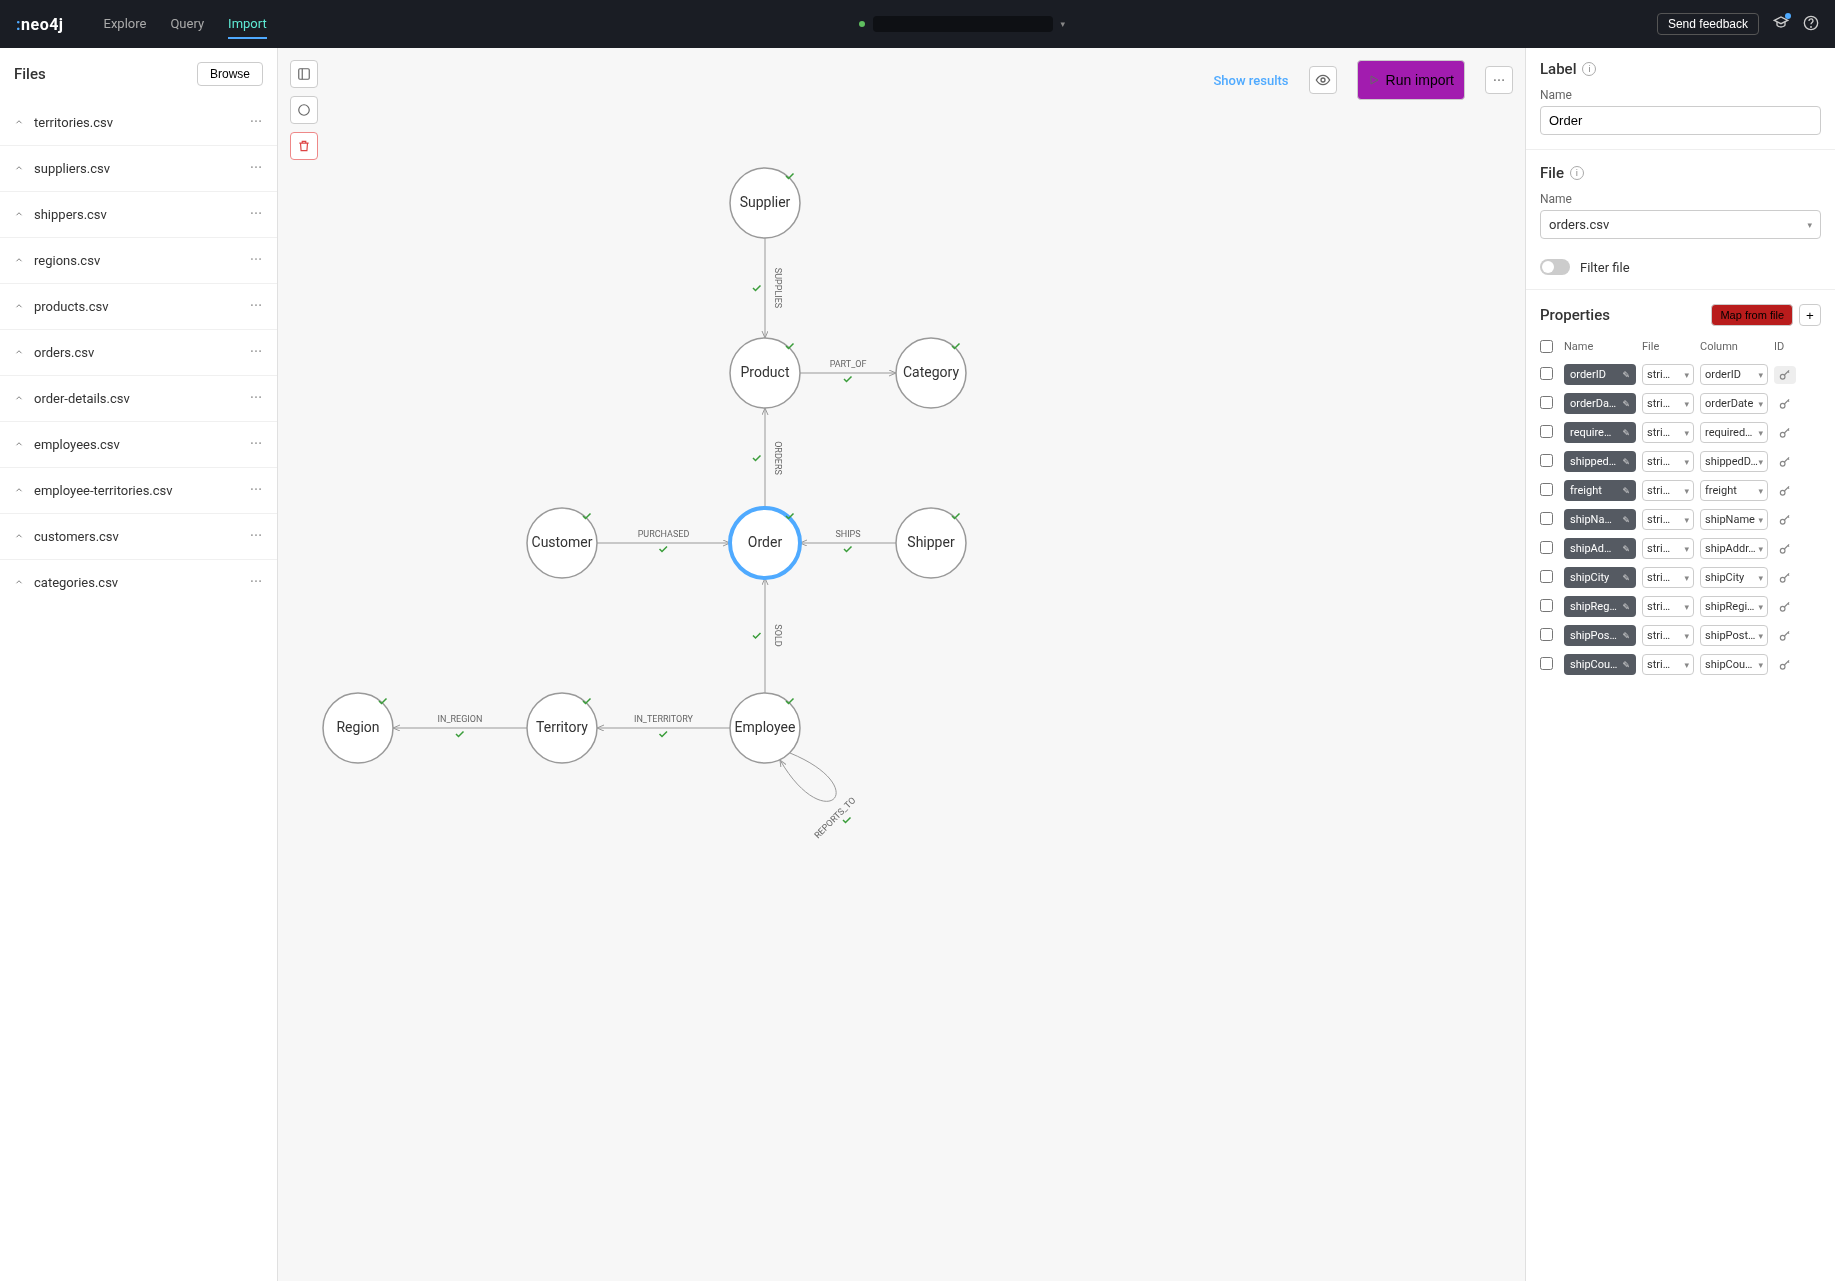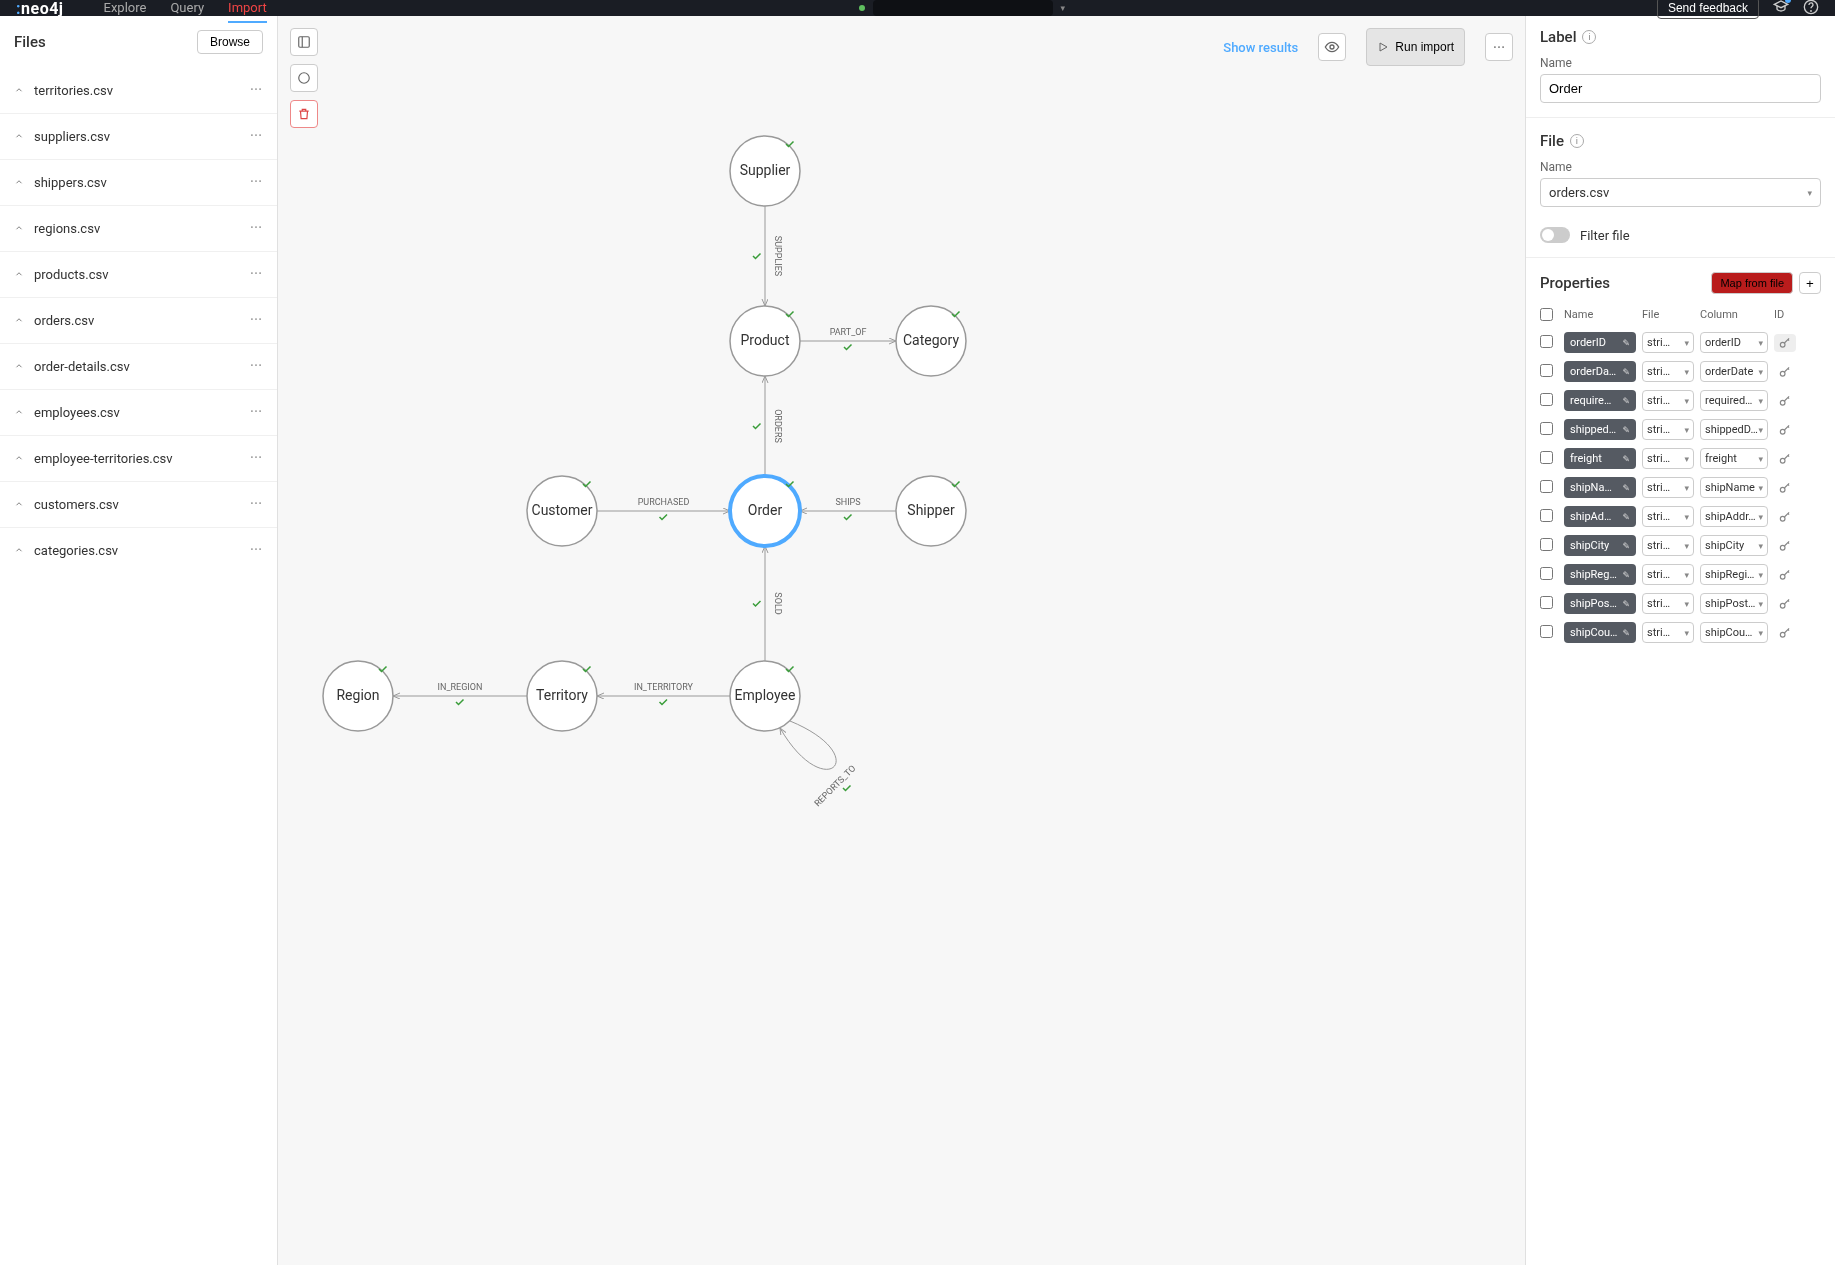--- a/index.html
+++ b/index.html
@@ -1,22 +1,22 @@
 <!DOCTYPE html>
 <html><head>
 <meta charset="utf-8">
 <style>
   * { box-sizing: border-box; margin: 0; padding: 0; }
   body { font-family: -apple-system, BlinkMacSystemFont, "Segoe UI", Roboto, sans-serif; font-size: 13px; color: #333; background: #fff; overflow: hidden; }
-  .topbar { height: 16px; background: #1a1d24; display: flex; align-items: center; padding: 0 16px; color: #fff; }
+  .topbar { height: 48px; background: #1a1d24; display: flex; align-items: center; padding: 0 16px; color: #fff; }
   .logo { font-weight: bold; font-size: 16px; letter-spacing: 0.5px; color: #fff; margin-right: 40px; }
   .logo::before { content: ":"; color: #4faaff; }
   .nav-tabs { display: flex; gap: 24px; }
   .nav-tab { color: #aaa; padding: 6px 0; cursor: pointer; }
-  .nav-tab.active { color: #ef4444; border-bottom: 2px solid #4faaff; }
+  .nav-tab.active { color: #5eead4; border-bottom: 2px solid #4faaff; }
   .topbar-center { flex: 1; display: flex; justify-content: center; align-items: center; gap: 8px; }
   .status-dot { width: 6px; height: 6px; border-radius: 50%; background: #5fbf5f; }
   .conn-label { background: #0e1014; padding: 2px 20px; border-radius: 4px; color: #666; font-size: 11px; min-width: 180px; height: 16px; }
   .topbar-right { display: flex; align-items: center; gap: 14px; }
   .feedback-btn { border: 1px solid #555; color: #fff; background: transparent; padding: 3px 10px; border-radius: 4px; font-size: 12px; cursor: pointer; }
   .icon-btn-top { color: #ccc; cursor: pointer; position: relative; }
   .notif-dot { position: absolute; top: -2px; right: -2px; width: 6px; height: 6px; background: #4faaff; border-radius: 50%; }
 
   .main { display: flex; height: calc(100vh - 32px); }
   .sidebar-left { width: 278px; border-right: 1px solid #e0e0e0; display: flex; flex-direction: column; }
@@ -26,21 +26,21 @@
   .files-list { flex: 1; overflow-y: auto; }
   .file-item { display: flex; align-items: center; padding: 14px 14px; cursor: pointer; border-top: 1px solid #f0f0f0; }
   .file-item:first-child { border-top: none; }
   .file-chevron { margin-right: 10px; color: #666; }
   .file-name { flex: 1; font-size: 13px; }
   .file-more { color: #888; cursor: pointer; }
 
   .canvas-area { flex: 1; background: #f7f7f7; position: relative; }
   .canvas-toolbar { position: absolute; top: 12px; right: 12px; display: flex; gap: 20px; align-items: center; }
   .show-results { color: #4faaff; font-size: 13px; cursor: pointer; font-weight: 500; }
-  .tb-btn { border: 1px solid #ccc; background: #e5e5e5; padding: 11px 10px; border-radius: 4px; cursor: pointer; display: flex; align-items: center; gap: 6px; font-size: 12px; }
+  .tb-btn { border: 1px solid #ccc; background: #a21caf; padding: 11px 10px; border-radius: 4px; cursor: pointer; display: flex; align-items: center; gap: 6px; font-size: 14px; }
   .tb-icon { width: 28px; height: 28px; border: 1px solid #ccc; background: #fff; border-radius: 4px; display: flex; align-items: center; justify-content: center; cursor: pointer; }
   .canvas-side { position: absolute; top: 12px; left: 12px; display: flex; flex-direction: column; gap: 8px; }
   .side-btn { width: 28px; height: 28px; border: 1px solid #ccc; background: #fff; border-radius: 4px; display: flex; align-items: center; justify-content: center; cursor: pointer; }
   .side-btn.danger { border-color: #e88; color: #d44; }
 
   .graph-svg { width: 100%; height: 100%; }
   .node-circle { fill: #fff; stroke: #999; stroke-width: 1.5; }
   .node-circle.selected { stroke: #4faaff; stroke-width: 4; }
   .node-text { font-size: 14px; text-anchor: middle; dominant-baseline: middle; fill: #333; }
   .edge-line { stroke: #999; stroke-width: 1; fill: none; marker-end: url(#arrow); }

